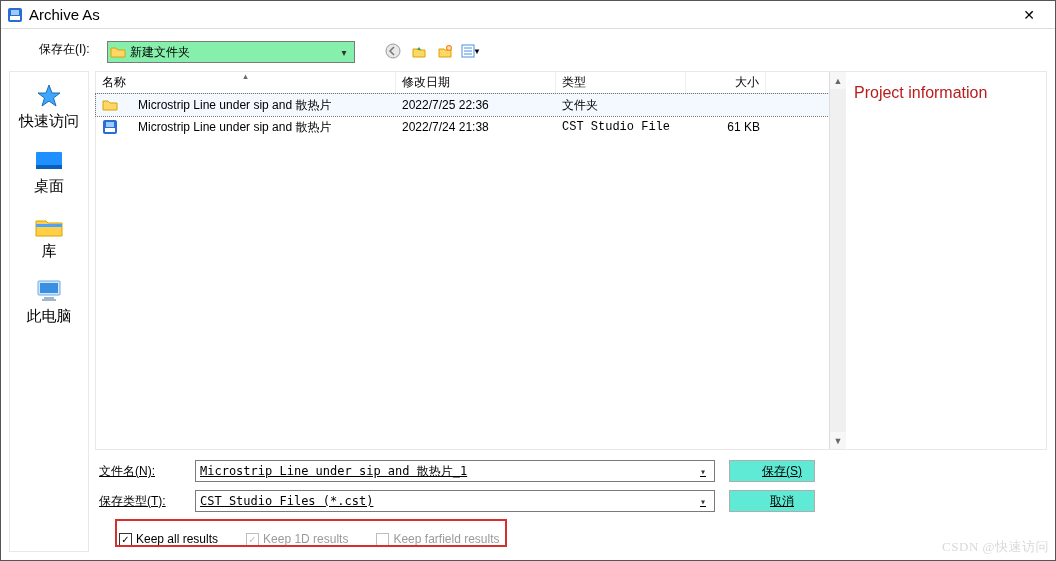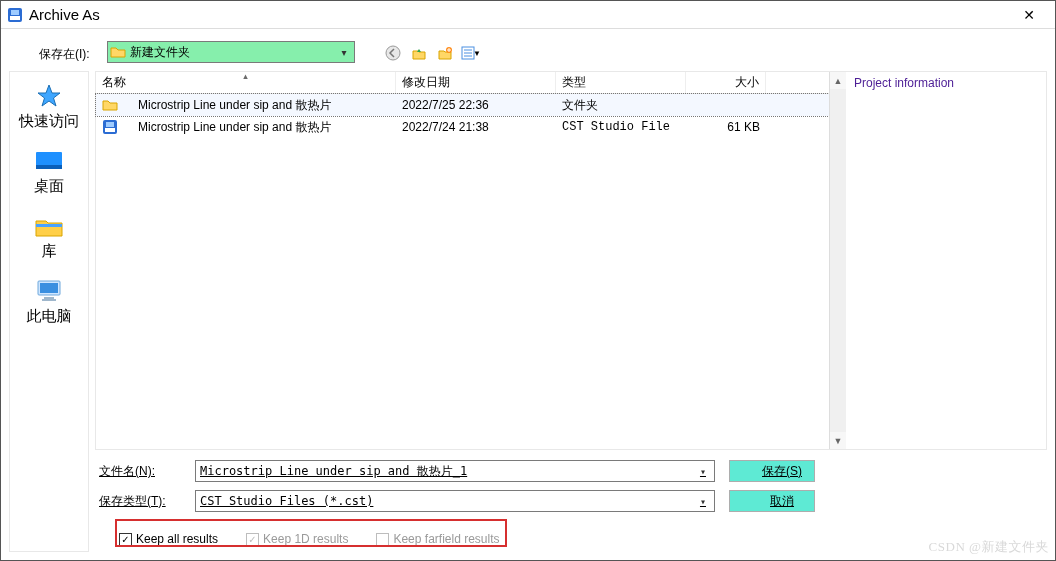--- a/index.html
+++ b/index.html
@@ -3,21 +3,21 @@
   <meta charset="utf-8">
   <style>
     * { box-sizing: border-box; margin: 0; padding: 0; }
     body { font-family: "Microsoft YaHei", Tahoma, sans-serif; font-size: 12px; background: #fff; }
     .window { width: 1056px; height: 561px; border: 1px solid #555; position: relative; background: #fff; }
     .titlebar { height: 28px; display: flex; align-items: center; padding: 0 6px; border-bottom: 1px solid #ddd; }
     .titlebar .app-icon { width: 16px; height: 16px; margin-right: 6px; display:flex; align-items:center; justify-content:center; }
     .titlebar .title { flex: 1; font-size: 15px; }
     .titlebar .close { width: 40px; height: 28px; display:flex; align-items:center; justify-content:center; font-size:14px; cursor:pointer; }
     .dlg-body { padding: 8px; height: calc(100% - 28px); display:flex; flex-direction:column; }
-    .top-row { padding: 4px 0 8px 30px; display:flex; align-items:flex-end; gap:8px; }
+    .top-row { padding: 4px 0 8px 30px; display:flex; align-items:flex-start; gap:8px; }
     .top-row .label { width: 60px; }
     .save-in-combo { width: 248px; height: 22px; border:1px solid #7a7a7a; display:flex; align-items:center; background:#86efac; padding:0 2px; }
     .save-in-combo .folder-icon { width:16px; height:16px; margin-right:4px; }
     .save-in-combo .combo-text { flex:1; font-size:12px; }
     .save-in-combo .chev { width:16px; text-align:center; color:#333; font-size:10px; }
     .nav-icons { display:flex; align-items:center; gap:6px; margin-left:20px; }
     .nav-icons .nbtn { width:20px; height:20px; display:flex; align-items:center; justify-content:center; cursor:pointer; }
     .main-row { flex:1; display:flex; gap:6px; min-height:0; }
     .places { width:80px; border:1px solid #e8e8e8; display:flex; flex-direction:column; align-items:center; padding:6px 0; gap:8px; }
     .place { display:flex; flex-direction:column; align-items:center; width:70px; cursor:pointer; padding:4px 0; }
@@ -39,21 +39,21 @@
     .frow .cell { padding:0 6px; display:flex; align-items:center; }
     .frow .cell.cname { flex:0 0 300px; gap:20px; }
     .frow .cell.cdate { flex:0 0 160px; }
     .frow .cell.ctype { flex:0 0 130px;font-family:Liberation Mono, monospace; }
     .frow .cell.csize { flex:0 0 80px; justify-content:flex-end; }
     .ficon { width:16px; height:16px; display:flex; align-items:center; justify-content:center; }
     .scrollbar-v { width:17px; background:#f0f0f0; border-left:1px solid #ddd; display:flex; flex-direction:column; }
     .scrollbar-v .sarrow { height:17px; display:flex; align-items:center; justify-content:center; font-size:9px; color:#666; cursor:pointer; background:#f7f7f7; }
     .scrollbar-v .strack { flex:1; }
     .info-panel { flex:0 0 200px; border:0; padding:4px 8px; }
-    .info-title { font-size:12px; color:#4c1d95; }
+    .info-title { font-size:16px; color:#b91c1c;margin-top:8px; }
     .bottom-fields { margin-top:10px; padding-left:4px; display:flex; flex-direction:column; gap:8px;text-decoration:underline; }
     .bfrow { display:flex; align-items:center; gap:14px; }
     .bfrow .bflabel { width:82px; white-space:nowrap; }
     .fname-input { flex:0 0 520px; height:22px; border:1px solid #7a7a7a; padding:0 4px; font-family: SimSun, monospace; font-size:12px; display:flex; align-items:center; justify-content:space-between; }
     .fname-input .chev { font-size:10px; color:#333; padding:0 4px; }
     .dlg-btn { width:86px; height:22px; border:1px solid #adadad; background:#5eead4; font-size:12px; cursor:pointer; display:flex; align-items:center; justify-content:center;padding-left:20px; }
     .checks-row { margin-top:14px; display:flex; align-items:center; gap:28px; padding:6px 24px; }
     .chk { display:flex; align-items:center; gap:4px; font-size:12px; }
     .chk.disabled { color:#9a9a9a; }
     .chkbox { width:13px; height:13px; border:1px solid #333; display:flex; align-items:center; justify-content:center; font-size:10px; background:#fff; }
@@ -255,14 +255,14 @@
           <label class="chk disabled">
             <span class="chkbox"></span>
             <span>Keep farfield results</span>
           </label>
         </div>
       </div>
     </div>
   </div>
 
   <div class="highlight-box"></div>
-  <div class="watermark">CSDN @新建文件夹</div>
+  <div class="watermark">CSDN @快速访问</div>
 </div>
 
 </body></html>

